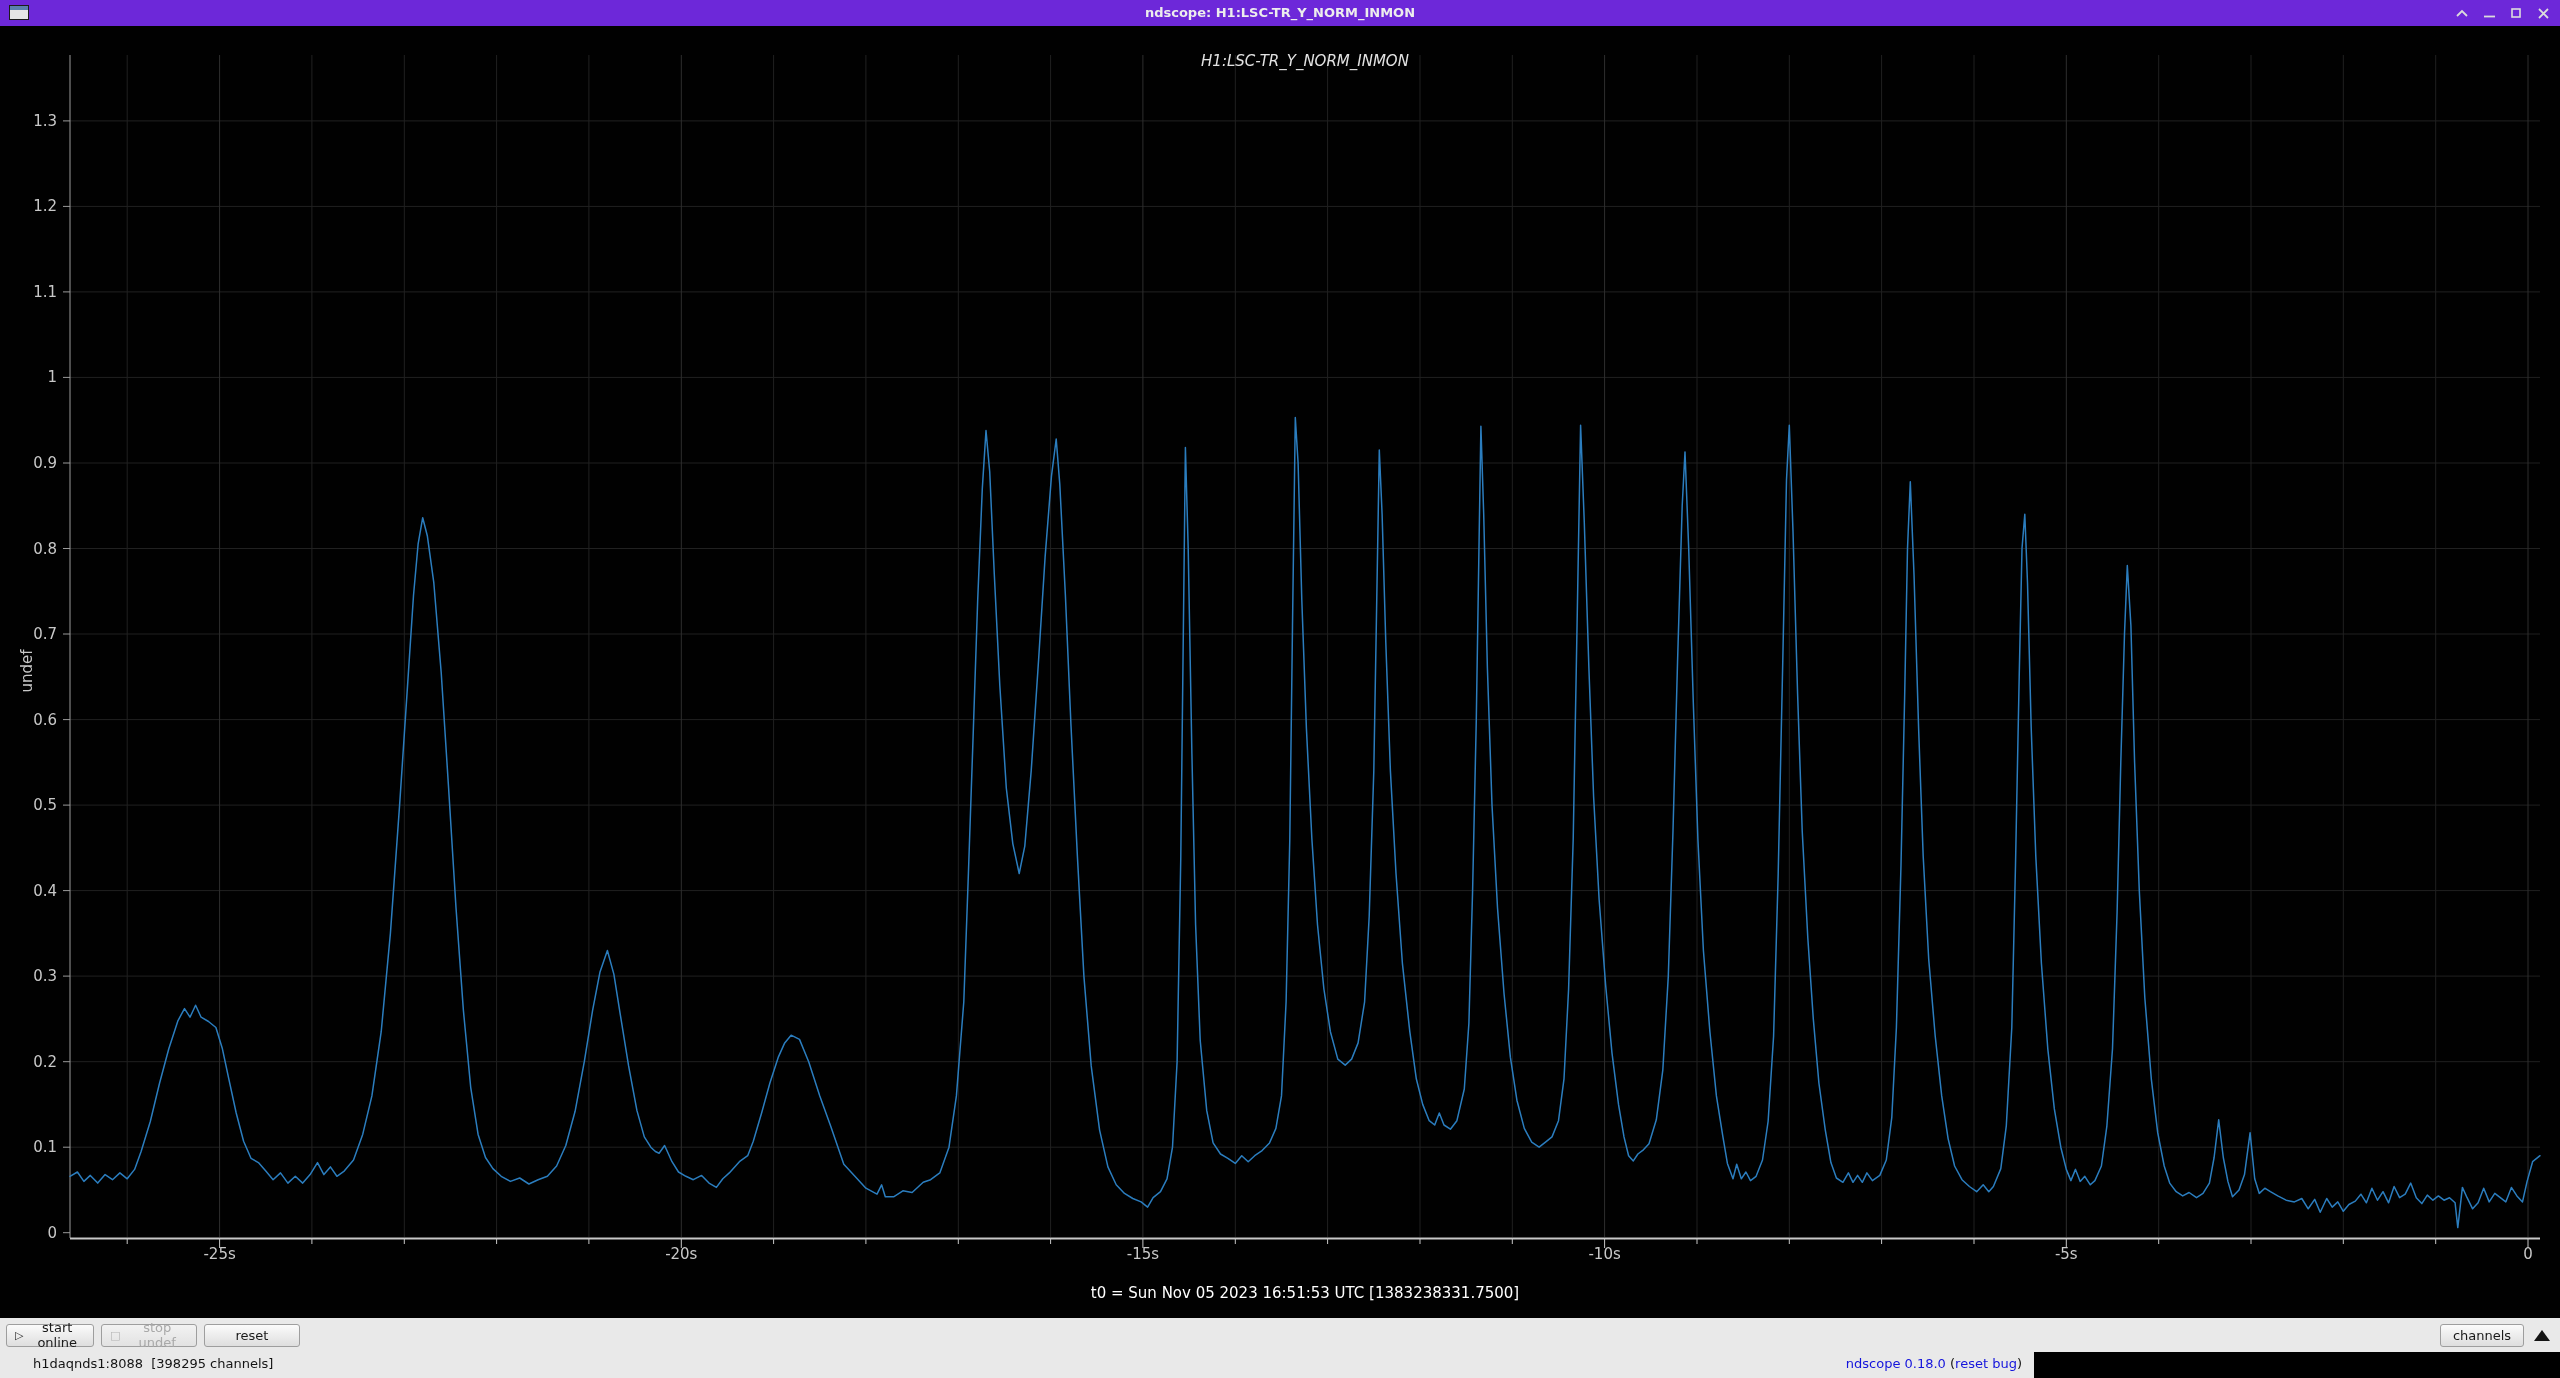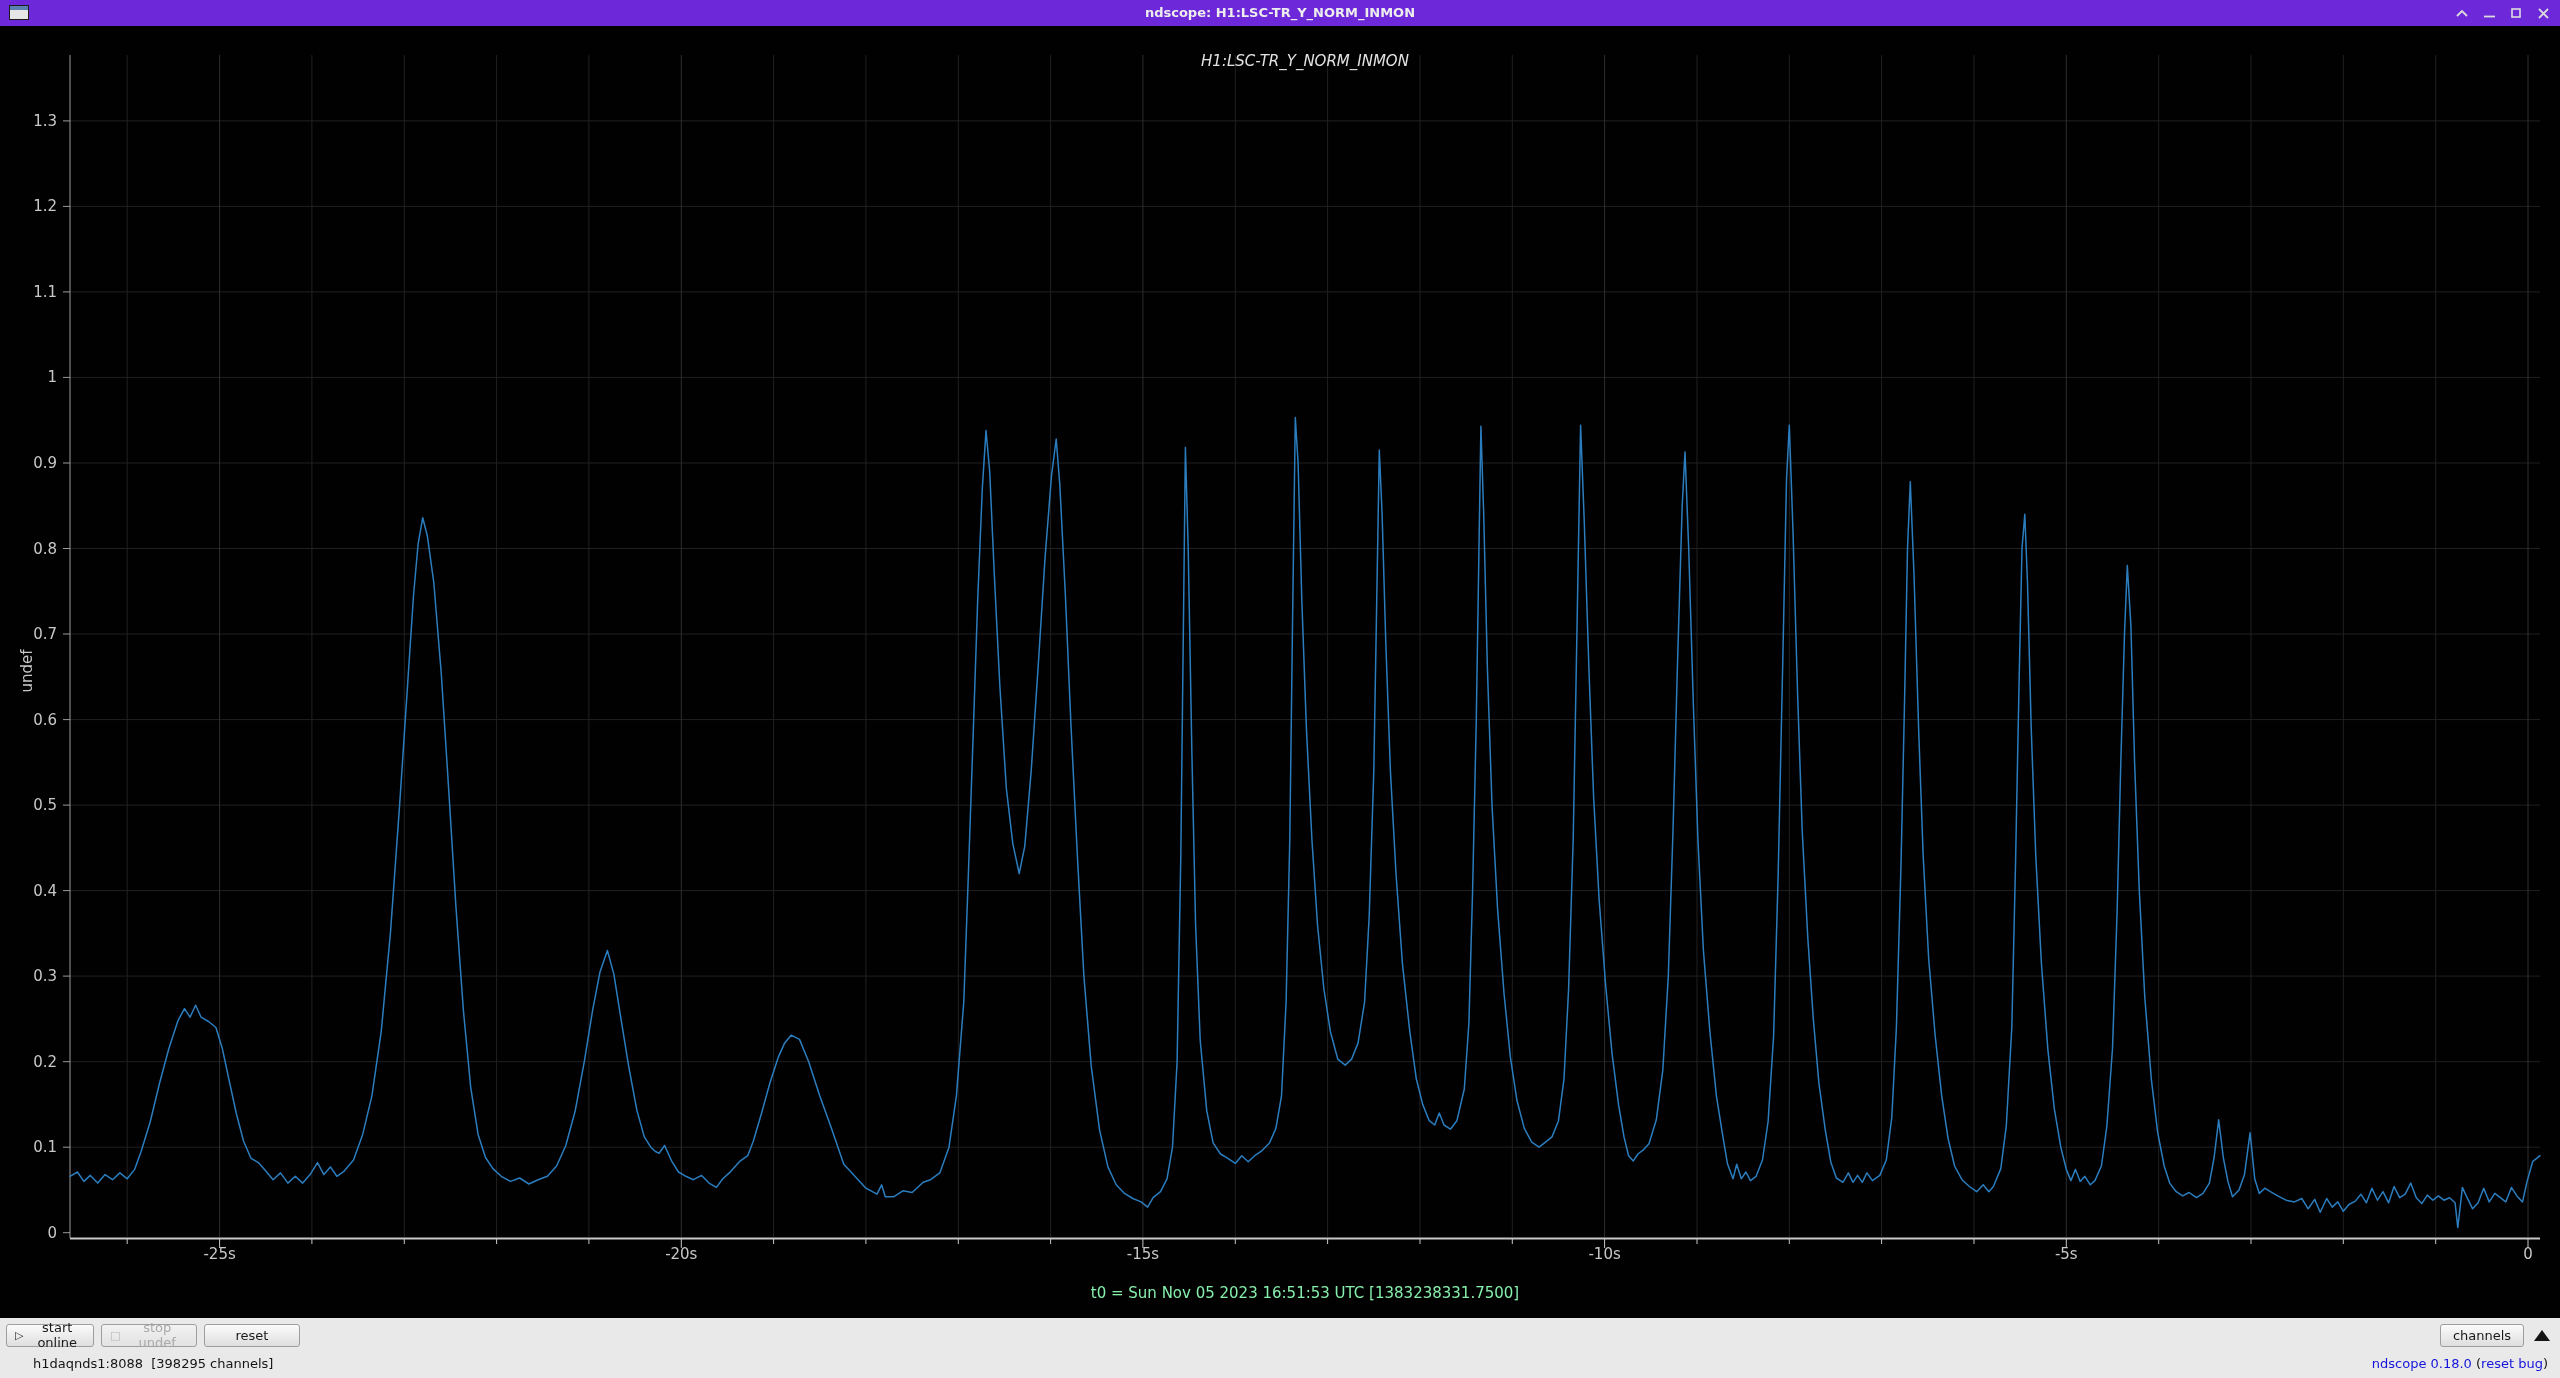--- a/index.html
+++ b/index.html
@@ -16,39 +16,39 @@
   .win-btn{width:18px;height:18px;display:flex;align-items:center;justify-content:center;cursor:default;}
   .win-btn svg{display:block;}
 
   
   .plot{position:absolute;top:26px;left:0;width:2560px;height:1292px;background:#010101;}
   .plot-title{position:absolute;top:26px;left:70px;width:2470px;text-align:center;
     color:#e2e2e2;font-size:15px;font-style:italic;}
   .ylabel{position:absolute;left:27px;top:645px;transform:translate(-50%,-50%) rotate(-90deg);
     color:#c8c8c8;font-size:15px;white-space:nowrap;}
   .t0-label{position:absolute;top:1258px;left:70px;width:2470px;text-align:center;
-    color:#86efac;font-size:15px;}
+    color:#ffffff;font-size:15px;}
   svg .tick-label{font-family:"DejaVu Sans",sans-serif;font-size:15px;fill:#c8c8c8;}
 
   
   .toolbar{position:absolute;top:1318px;left:0;width:2560px;height:34px;background:#e9e9e9;
     display:flex;align-items:center;box-sizing:border-box;padding:0 10px 0 6px;}
   .tb-btn{height:23px;margin-right:7px;border:1px solid #9e9e9e;border-radius:3px;
     background:linear-gradient(#fbfbfb,#dedede);font-family:"DejaVu Sans",sans-serif;
     font-size:13px;color:#1a1a1a;display:flex;align-items:center;justify-content:center;
     gap:6px;box-sizing:border-box;padding:0 8px;}
   .tb-btn.disabled{color:#a9a9a9;background:linear-gradient(#f2f2f2,#e2e2e2);}
   .tb-btn .glyph{font-size:11px;line-height:1;}
   .tb-btn.disabled .glyph{color:#b5b5b5;}
   .tb-spacer{flex:1;}
   .up-arrow{width:0;height:0;border-left:8px solid transparent;border-right:8px solid transparent;
     border-bottom:11px solid #141414;margin-left:10px;}
 
   
-  .statusbar{position:absolute;top:1352px;left:0;width:2560px;height:26px;background:#e9e9e9;
+  .statusbar{position:absolute;top:1352px;left:0;width:2034px;height:26px;background:#e9e9e9;
     font-size:13px;color:#141414;}
   .status-left{position:absolute;left:33px;top:0;line-height:24px;white-space:pre;}
   .status-right{position:absolute;right:12px;top:0;line-height:24px;white-space:pre;}
   .status-right a{color:#1414dc;cursor:pointer;}
 </style>
 </head>
 <body>
 
 <div id="app">
 

